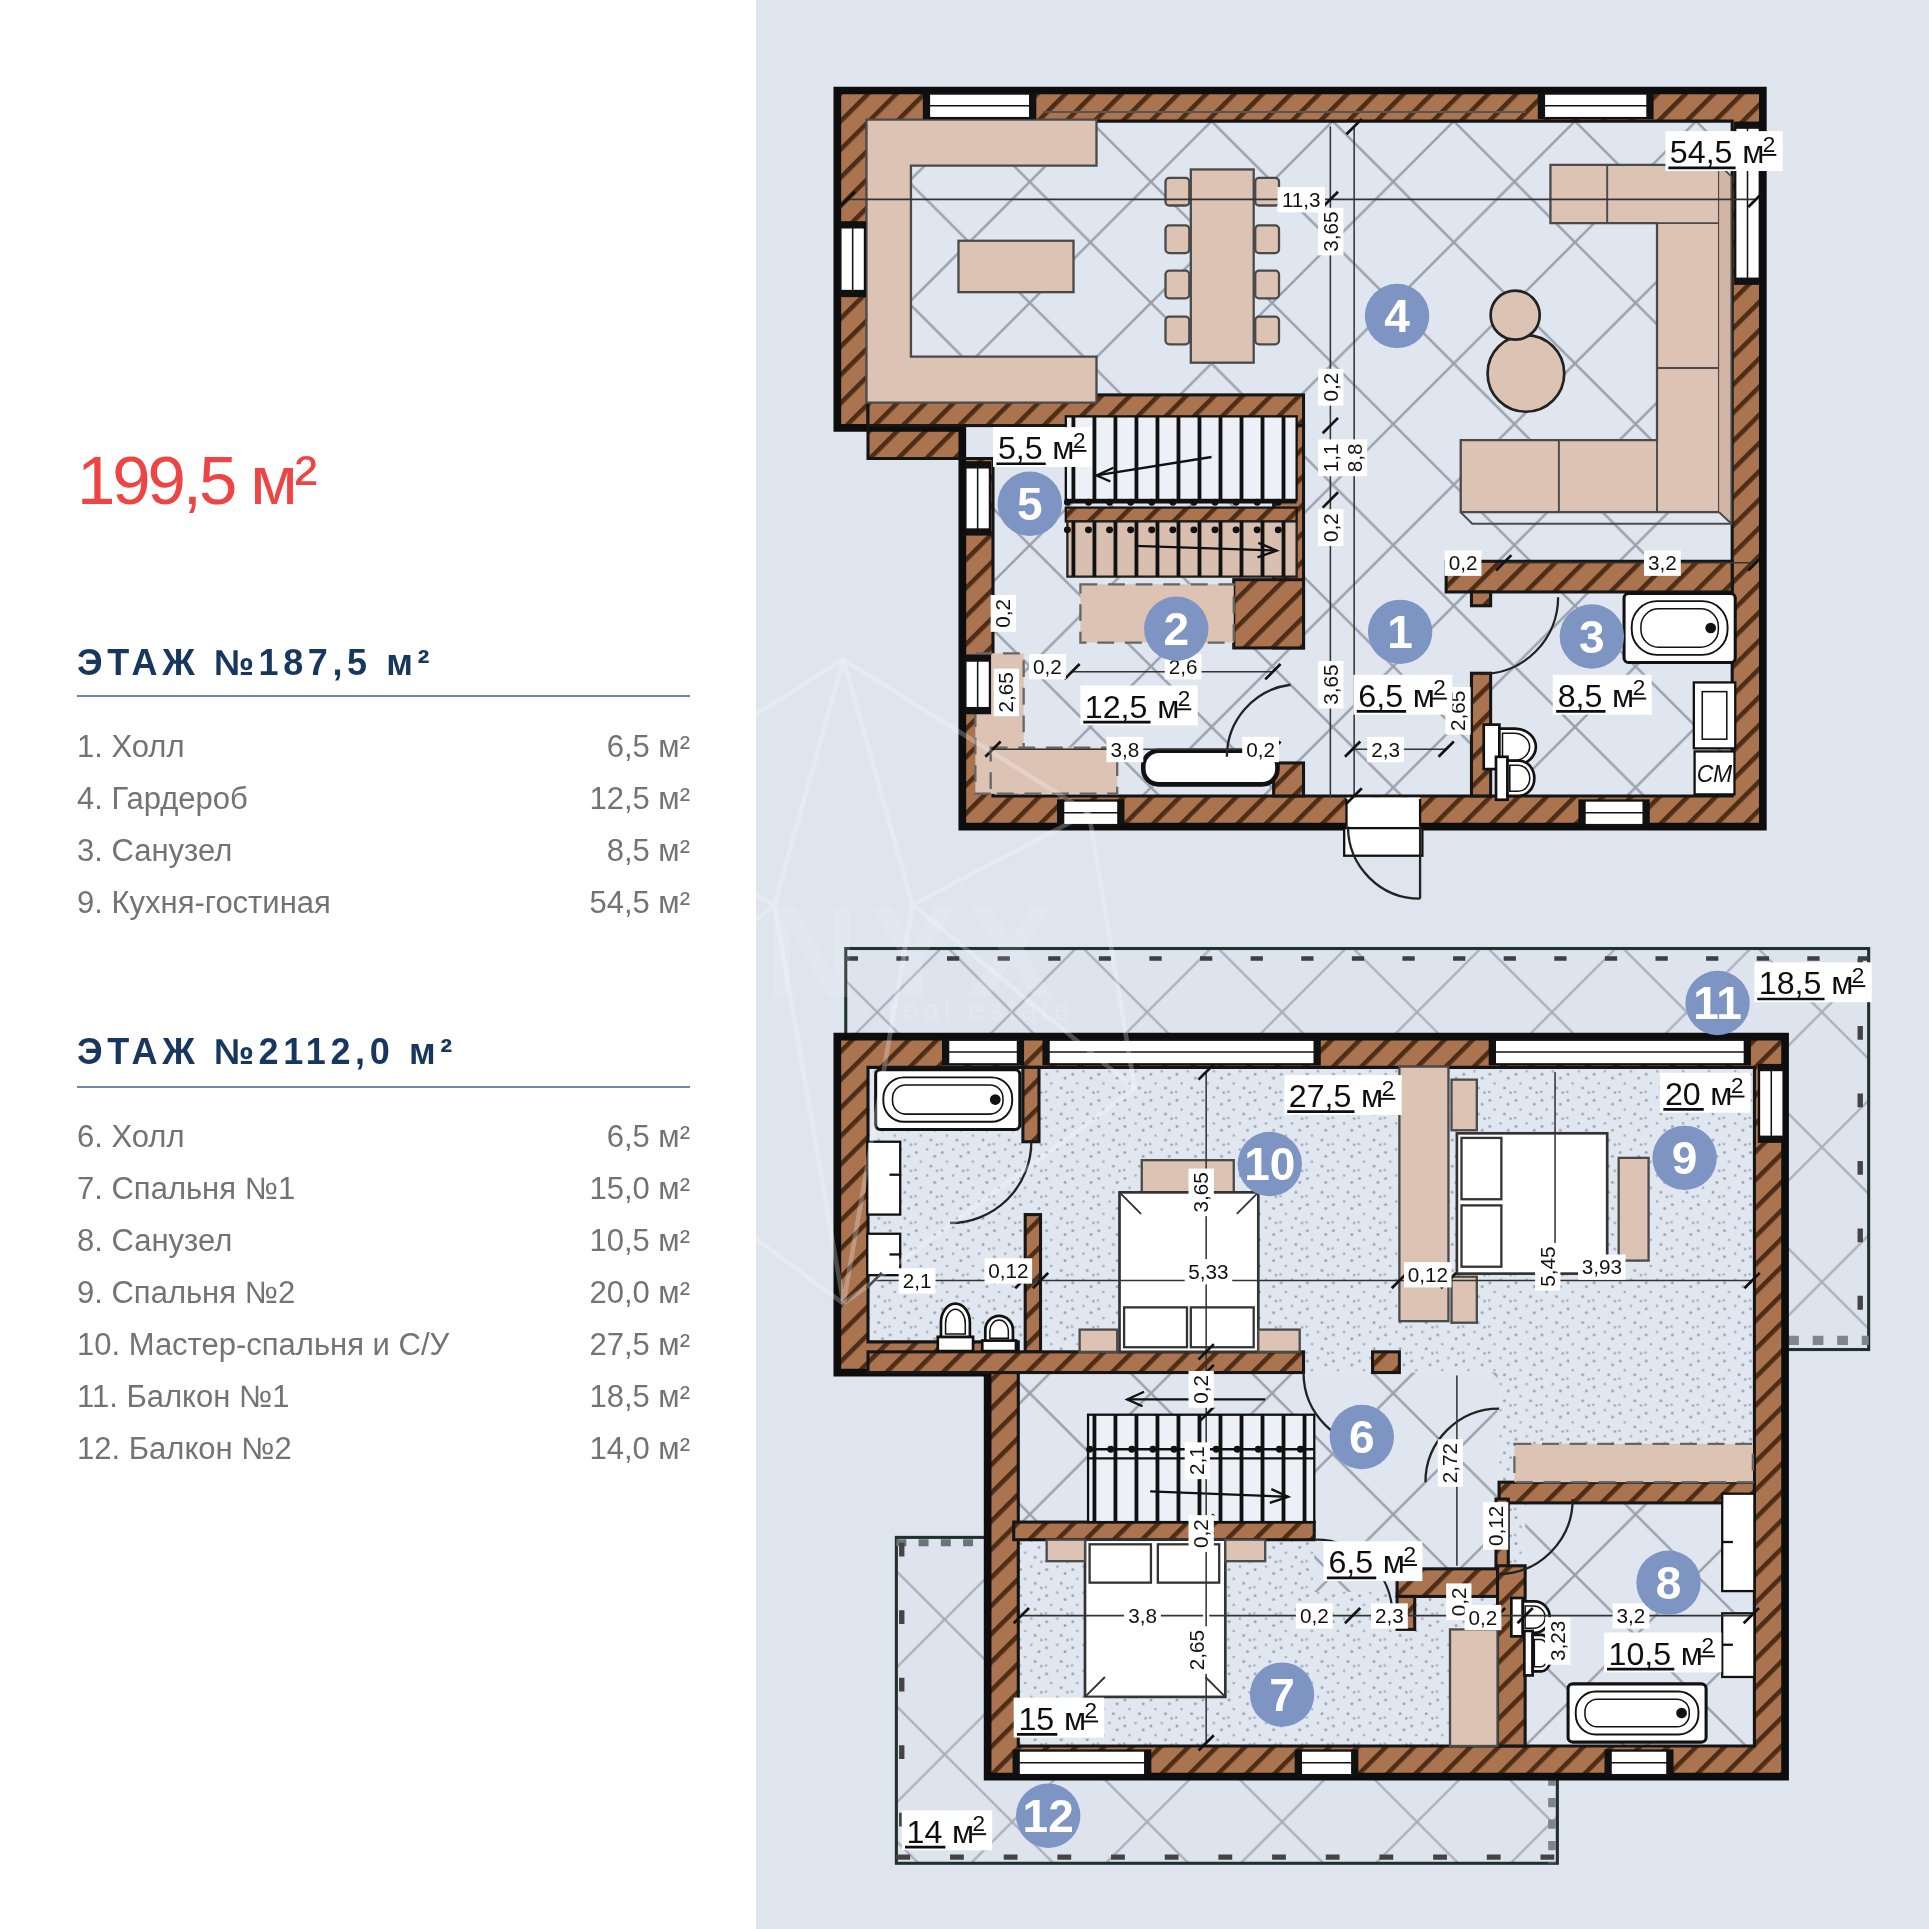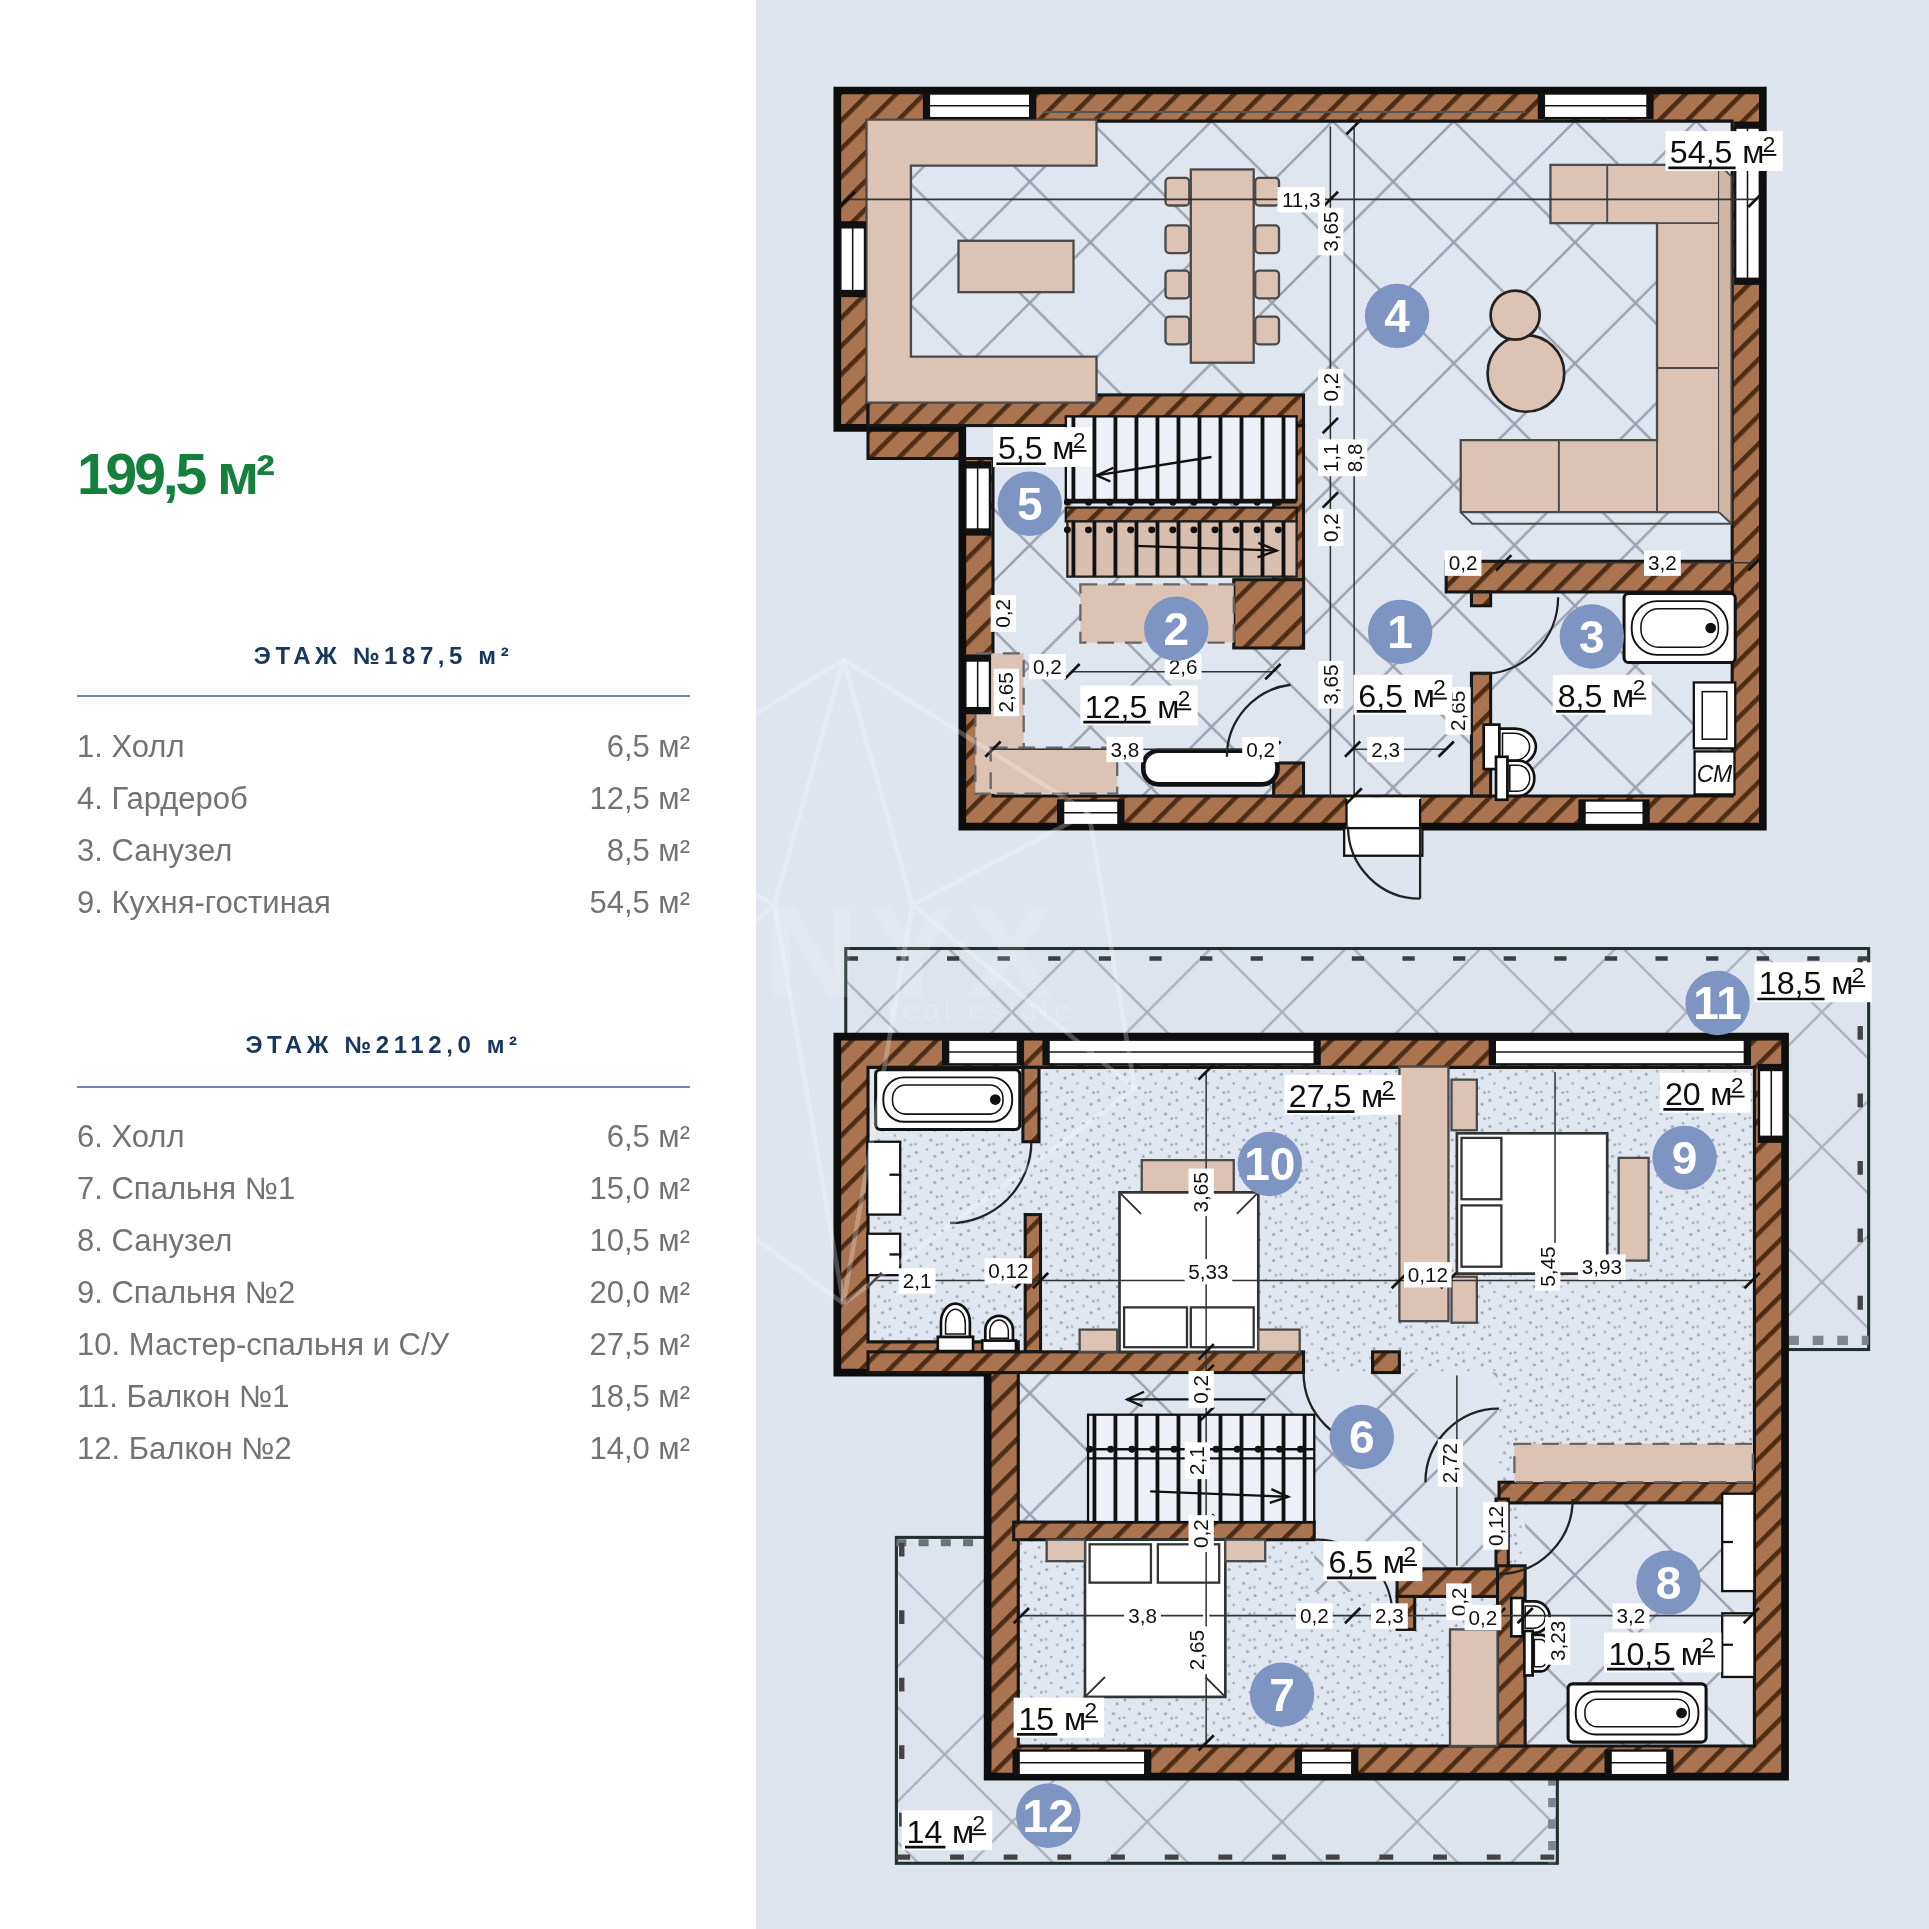--- a/index.html
+++ b/index.html
@@ -1,21 +1,21 @@
 <!DOCTYPE html>
 <html style="font-size:12.3px"><head><meta charset="utf-8">
 <style>
 html,body{margin:0;padding:0;}
 body{width:1930px;height:1930px;position:relative;background:#ffffff;overflow:hidden;
      font-family:"Liberation Sans",sans-serif;}
 #panel{position:absolute;left:756px;top:0;width:1174px;height:1930px;background:#dee5ee;}
 svg{position:absolute;left:0;top:0;}
-.title{position:absolute;left:77px;top:441px;font-size:57px;font-weight:bold;color:#15803d;letter-spacing:-3.1px;}
-.hdr{position:absolute;left:77px;width:613px;display:flex;justify-content:center;
-     font-size:24px;font-weight:bold;color:#17375e;letter-spacing:4.6px;}
+.title{position:absolute;left:77px;top:441px;font-size:69px;font-weight:normal;color:#ef4444;letter-spacing:-3.1px;}
+.hdr{position:absolute;left:77px;width:613px;display:flex;justify-content:flex-start;
+     font-size:36px;font-weight:bold;color:#17375e;letter-spacing:4.6px;}
 .rule{position:absolute;left:77px;width:613px;height:0;border-top:2.3px solid #6d86a9;}
 .list{position:absolute;left:77px;width:613px;}
 .li{display:flex;justify-content:space-between;height:52px;align-items:center;
     font-size:31px;color:#737373;}
 </style></head>
 <body>
 <div id="panel"></div>
 <svg width="1930" height="1930" viewBox="0 0 2517 2517">
 <defs>
 <pattern id="wh" width="26" height="26" patternUnits="userSpaceOnUse" patternTransform="rotate(-45)">

